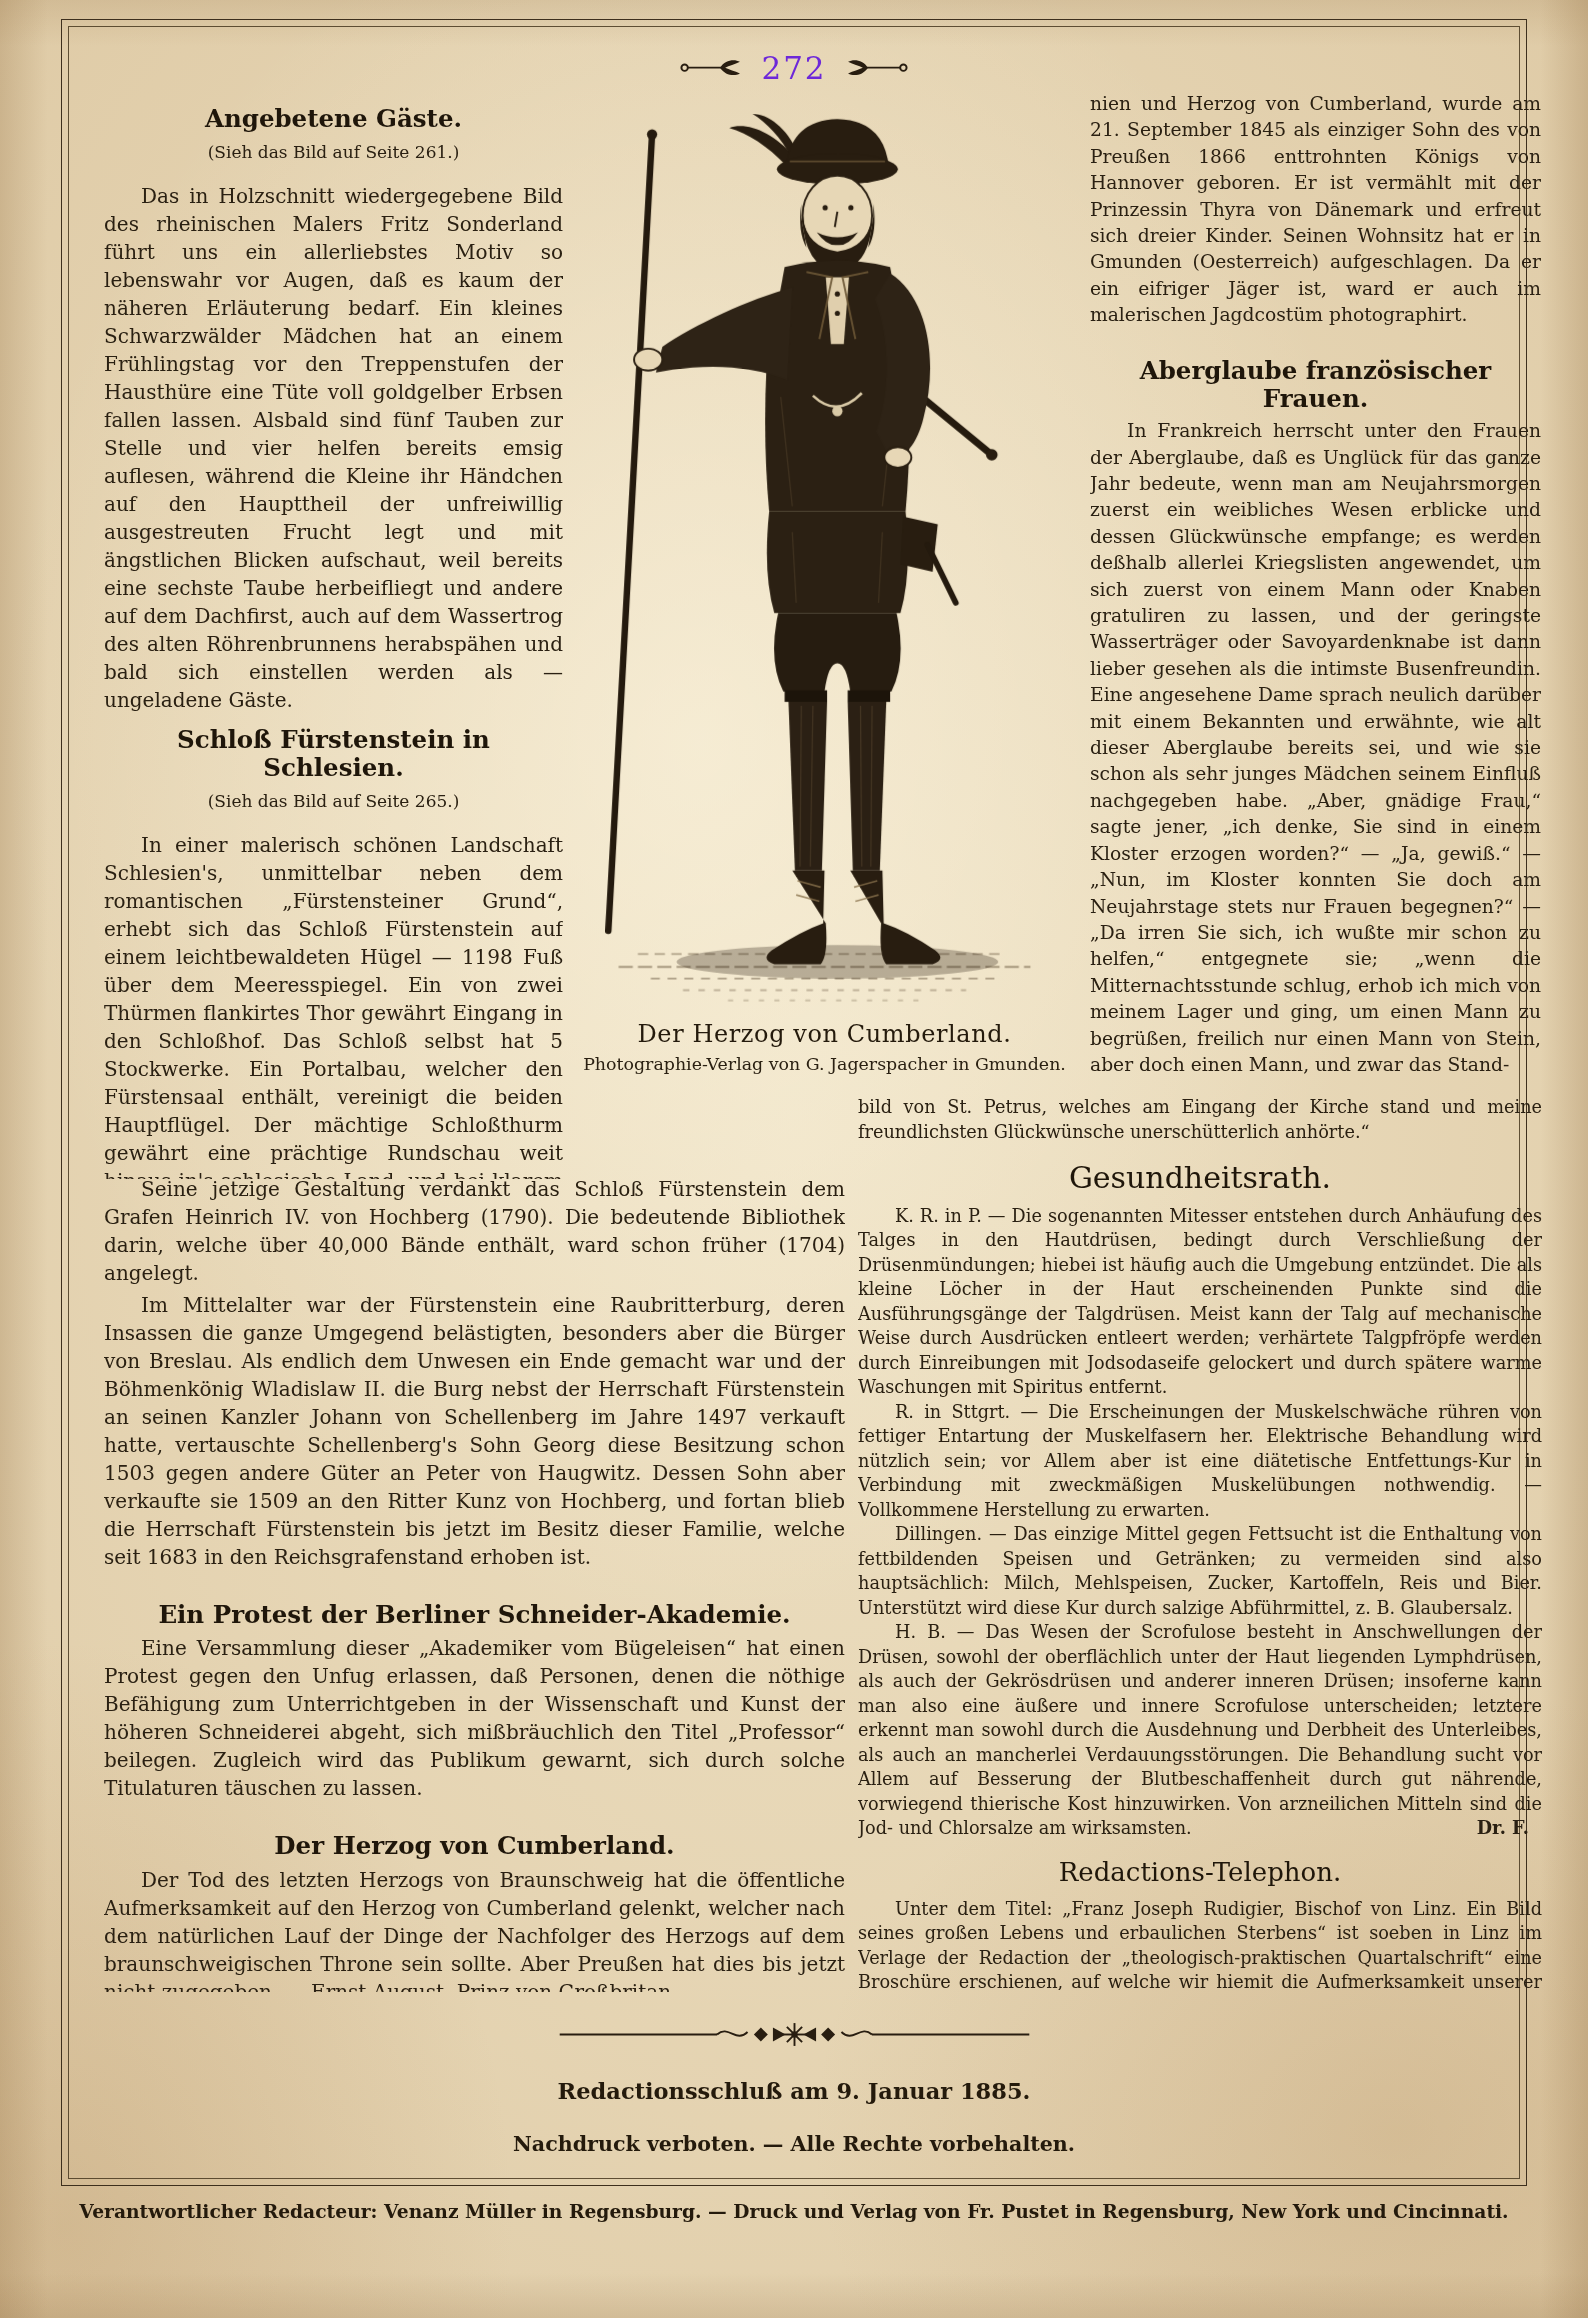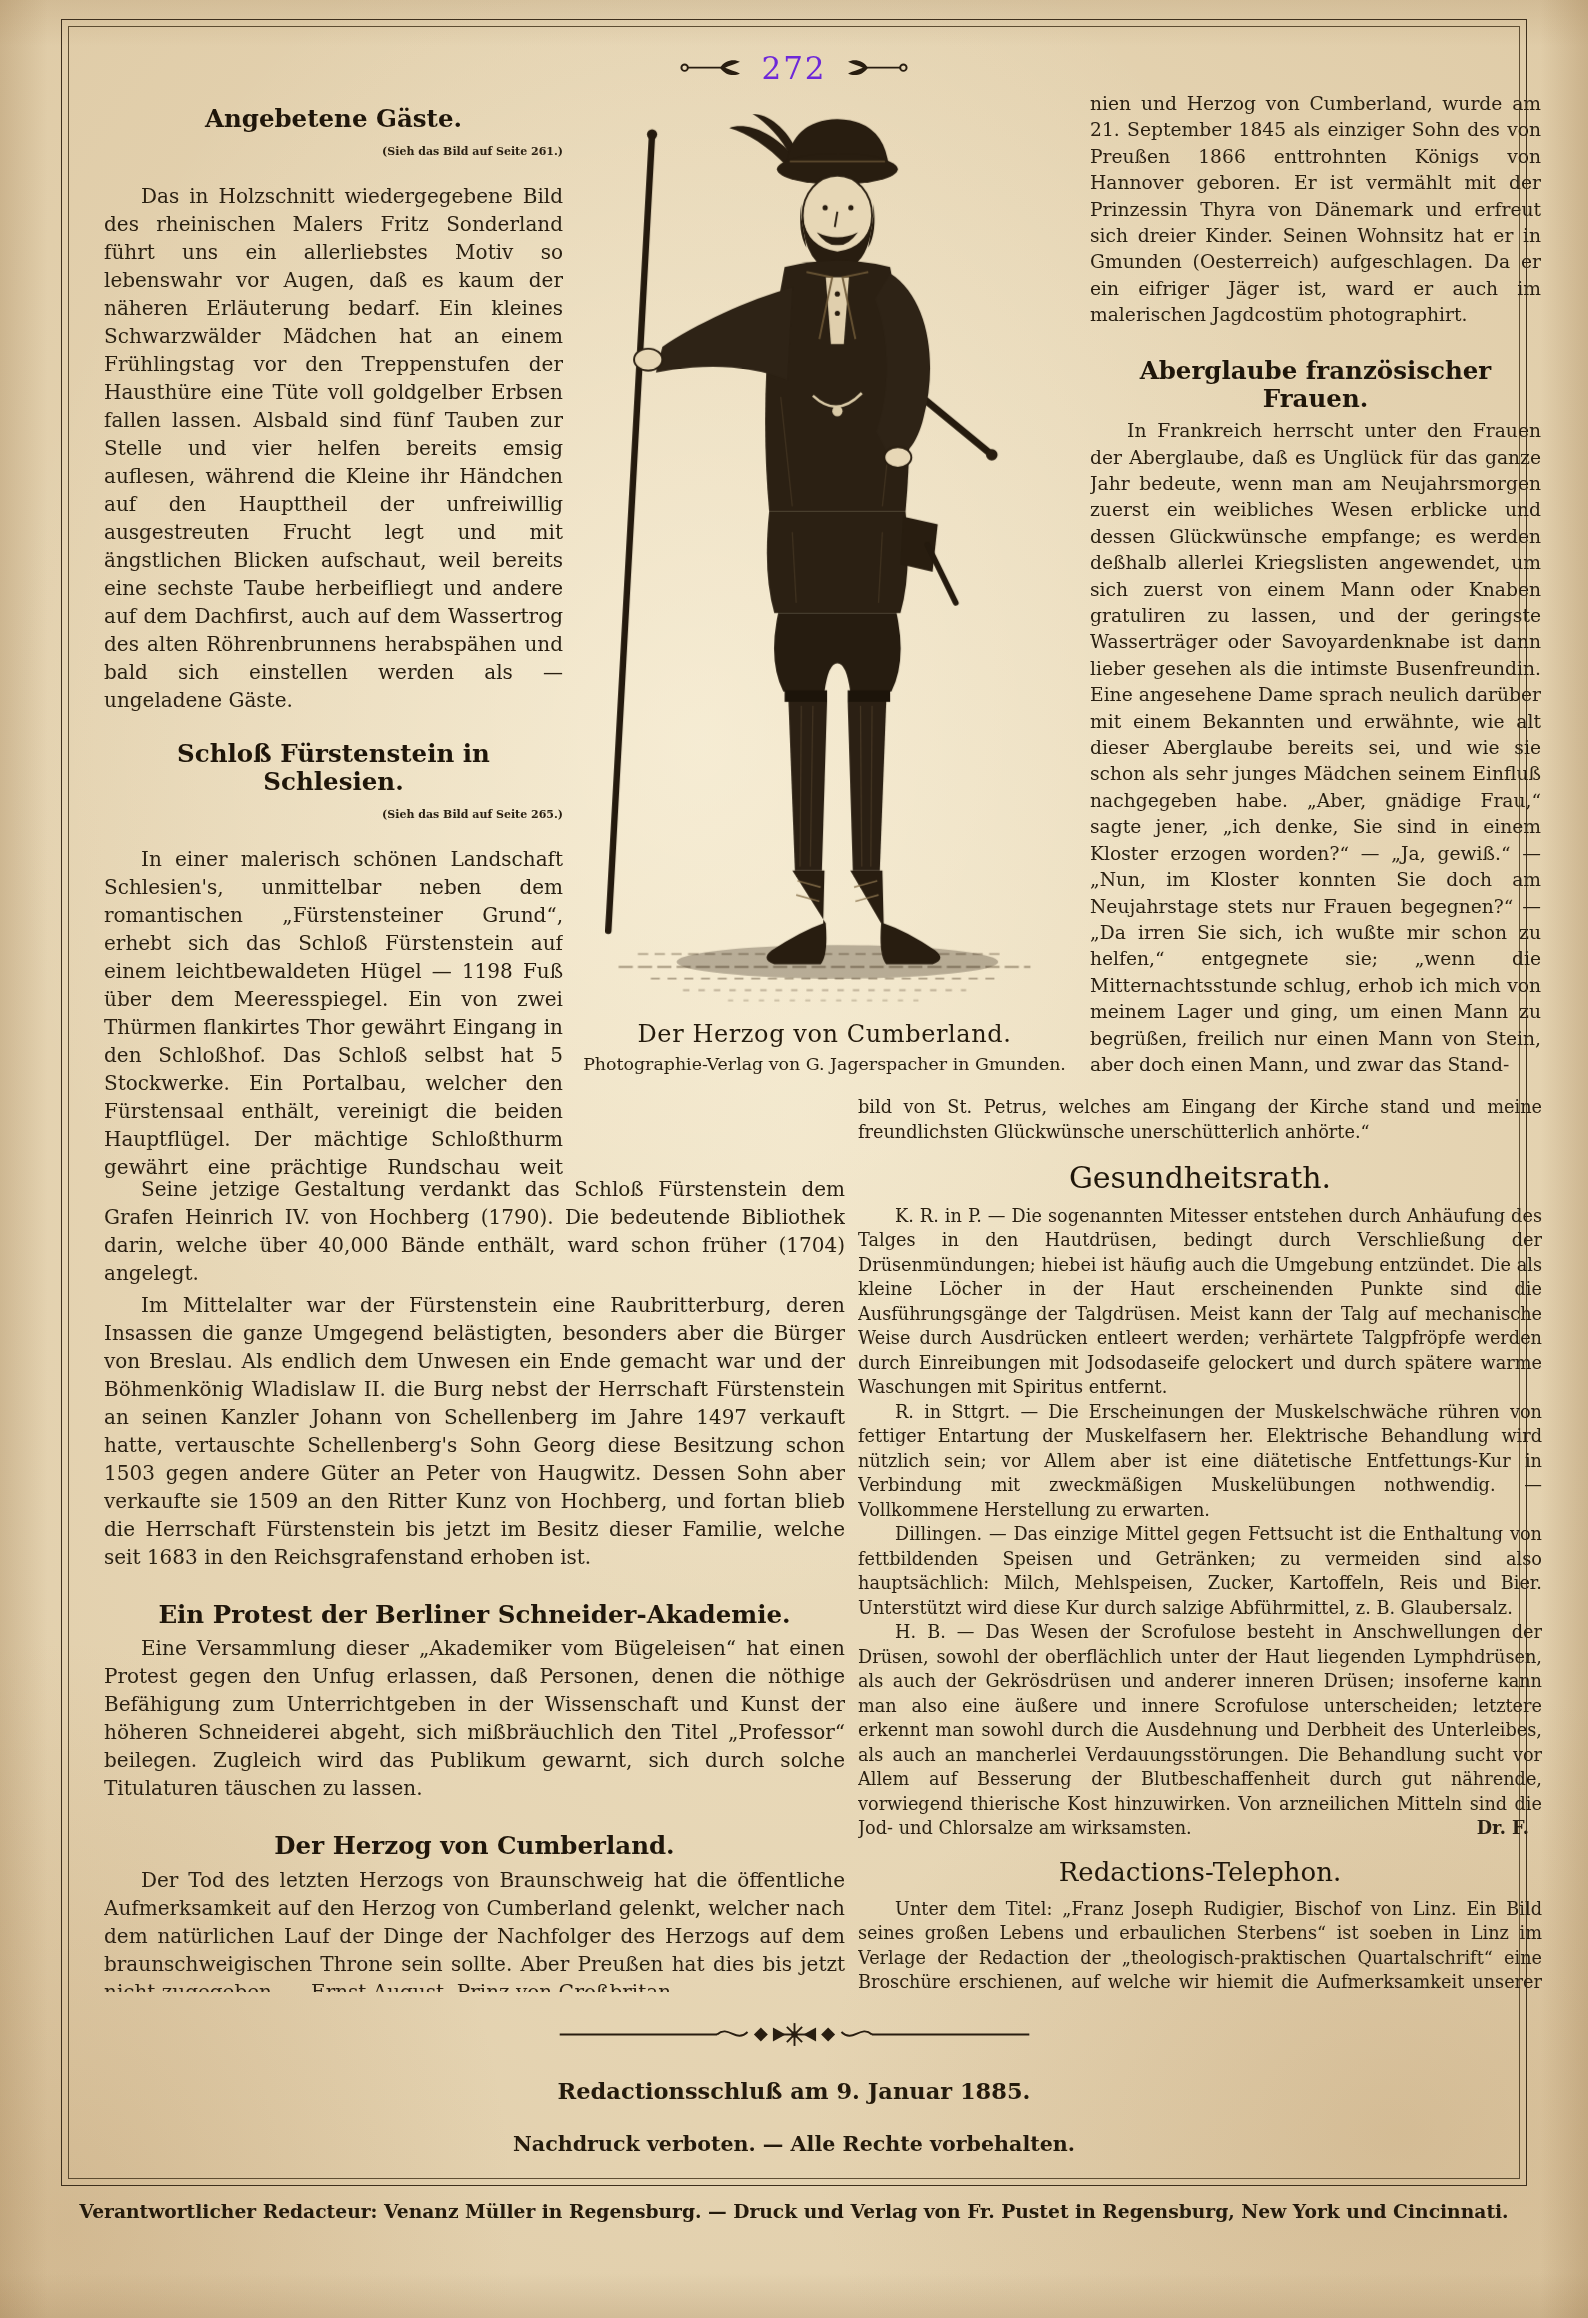--- a/index.html
+++ b/index.html
@@ -23,21 +23,21 @@
   .col{position:absolute;overflow:hidden;text-align:justify;}
   #col-a{left:104px;top:97px;width:459px;height:1082px;font-size:20px;line-height:28px;}
   #col-c{left:1090px;top:91px;width:451px;height:1010px;font-size:18.7px;line-height:26.4px;}
   #col-b{left:104px;top:1175px;width:741px;height:817px;font-size:20px;line-height:28px;}
   #col-d{left:858px;top:1095px;width:684px;height:895px;font-size:17.7px;line-height:24.5px;}
   p{margin:0;text-indent:37px;}
   p.noindent{text-indent:0;}
   p.gap{margin-top:3.9px;}
   .h-article{font-weight:bold;font-size:24.5px;line-height:1.15;text-align:center;text-indent:0;margin:16.7px 0 5.2px;color:#1f160a;}
   .h-article.first{margin-top:8px;}
-  .h-sub{font-size:11px;text-align:right;text-indent:0;margin:0 0 15.5px;font-weight:bold;}
+  .h-sub{font-size:17px;text-align:center;text-indent:0;margin:0 0 15.5px;}
   .h-section{font-weight:normal;font-size:30px;line-height:1.1;text-align:center;text-indent:0;margin:16.7px 0 10.3px;color:#1f160a;}
   .h-section.mid{font-size:26px;}
   .signature{text-align:right;text-indent:0;font-weight:bold;margin-top:-24.5px;padding-right:13px;}
   #engraving{position:absolute;left:580px;top:94px;width:489px;height:922px;}
   #caption{position:absolute;left:528px;top:1020px;width:593px;text-align:center;}
   .caption-title{font-size:24px;letter-spacing:0.6px;color:#241a0c;}
   .caption-credit{font-size:17.4px;margin-top:6.4px;}
   #divider{position:absolute;top:2018px;left:0;right:0;display:flex;justify-content:center;}
   .closing{position:absolute;left:0;right:0;text-align:center;font-weight:bold;color:#241a0c;}
   #closing1{top:2078px;font-size:22.5px;}
@@ -157,21 +157,21 @@
 
 <div id="caption">
   <div class="caption-title">Der Herzog von Cumberland.</div>
   <div class="caption-credit">Photographie-Verlag von G. Jagerspacher in Gmunden.</div>
 </div>
 
 <div class="col" id="col-a">
   <div class="h-article first">Angebetene Gäste.</div>
   <div class="h-sub">(Sieh das Bild auf Seite 261.)</div>
   <p>Das in Holzschnitt wiedergegebene Bild des rheinischen Malers Fritz Sonderland führt uns ein allerliebstes Motiv so lebenswahr vor Augen, daß es kaum der näheren Erläuterung bedarf. Ein kleines Schwarzwälder Mädchen hat an einem Frühlingstag vor den Treppenstufen der Hausthüre eine Tüte voll goldgelber Erbsen fallen lassen. Alsbald sind fünf Tauben zur Stelle und vier helfen bereits emsig auflesen, während die Kleine ihr Händchen auf den Haupttheil der unfreiwillig ausgestreuten Frucht legt und mit ängstlichen Blicken aufschaut, weil bereits eine sechste Taube herbeifliegt und andere auf dem Dachfirst, auch auf dem Wassertrog des alten Röhrenbrunnens herabspähen und bald sich einstellen werden als — ungeladene Gäste.</p>
-  <div class="h-article" style="margin-top:26px">Schloß Fürstenstein in Schlesien.</div>
+  <div class="h-article" style="margin-top:12px">Schloß Fürstenstein in Schlesien.</div>
   <div class="h-sub">(Sieh das Bild auf Seite 265.)</div>
   <p>In einer malerisch schönen Landschaft Schlesien's, unmittelbar neben dem romantischen „Fürstensteiner Grund“, erhebt sich das Schloß Fürstenstein auf einem leichtbewaldeten Hügel — 1198 Fuß über dem Meeresspiegel. Ein von zwei Thürmen flankirtes Thor gewährt Eingang in den Schloßhof. Das Schloß selbst hat 5 Stockwerke. Ein Portalbau, welcher den Fürstensaal enthält, vereinigt die beiden Hauptflügel. Der mächtige Schloßthurm gewährt eine prächtige Rundschau weit hinaus in's schlesische Land, und bei klarem Wetter zeigen sich am Horizont sogar die Städte Breslau, Liegnitz und Neumarkt.</p>
 </div>
 
 <div class="col" id="col-c">
   <p class="noindent">nien und Herzog von Cumberland, wurde am 21. September 1845 als einziger Sohn des von Preußen 1866 enttrohnten Königs von Hannover geboren. Er ist vermählt mit der Prinzessin Thyra von Dänemark und erfreut sich dreier Kinder. Seinen Wohnsitz hat er in Gmunden (Oesterreich) aufgeschlagen. Da er ein eifriger Jäger ist, ward er auch im malerischen Jagdcostüm photographirt.</p>
   <div class="h-article" style="margin-top:28px">Aberglaube französischer Frauen.</div>
   <p>In Frankreich herrscht unter den Frauen der Aberglaube, daß es Unglück für das ganze Jahr bedeute, wenn man am Neujahrsmorgen zuerst ein weibliches Wesen erblicke und dessen Glückwünsche empfange; es werden deßhalb allerlei Kriegslisten angewendet, um sich zuerst von einem Mann oder Knaben gratuliren zu lassen, und der geringste Wasserträger oder Savoyardenknabe ist dann lieber gesehen als die intimste Busenfreundin. Eine angesehene Dame sprach neulich darüber mit einem Bekannten und erwähnte, wie alt dieser Aberglaube bereits sei, und wie sie schon als sehr junges Mädchen seinem Einfluß nachgegeben habe. „Aber, gnädige Frau,“ sagte jener, „ich denke, Sie sind in einem Kloster erzogen worden?“ — „Ja, gewiß.“ — „Nun, im Kloster konnten Sie doch am Neujahrstage stets nur Frauen begegnen?“ — „Da irren Sie sich, ich wußte mir schon zu helfen,“ entgegnete sie; „wenn die Mitternachtsstunde schlug, erhob ich mich von meinem Lager und ging, um einen Mann zu begrüßen, freilich nur einen Mann von Stein, aber doch einen Mann, und zwar das Stand-</p>
 </div>
 

